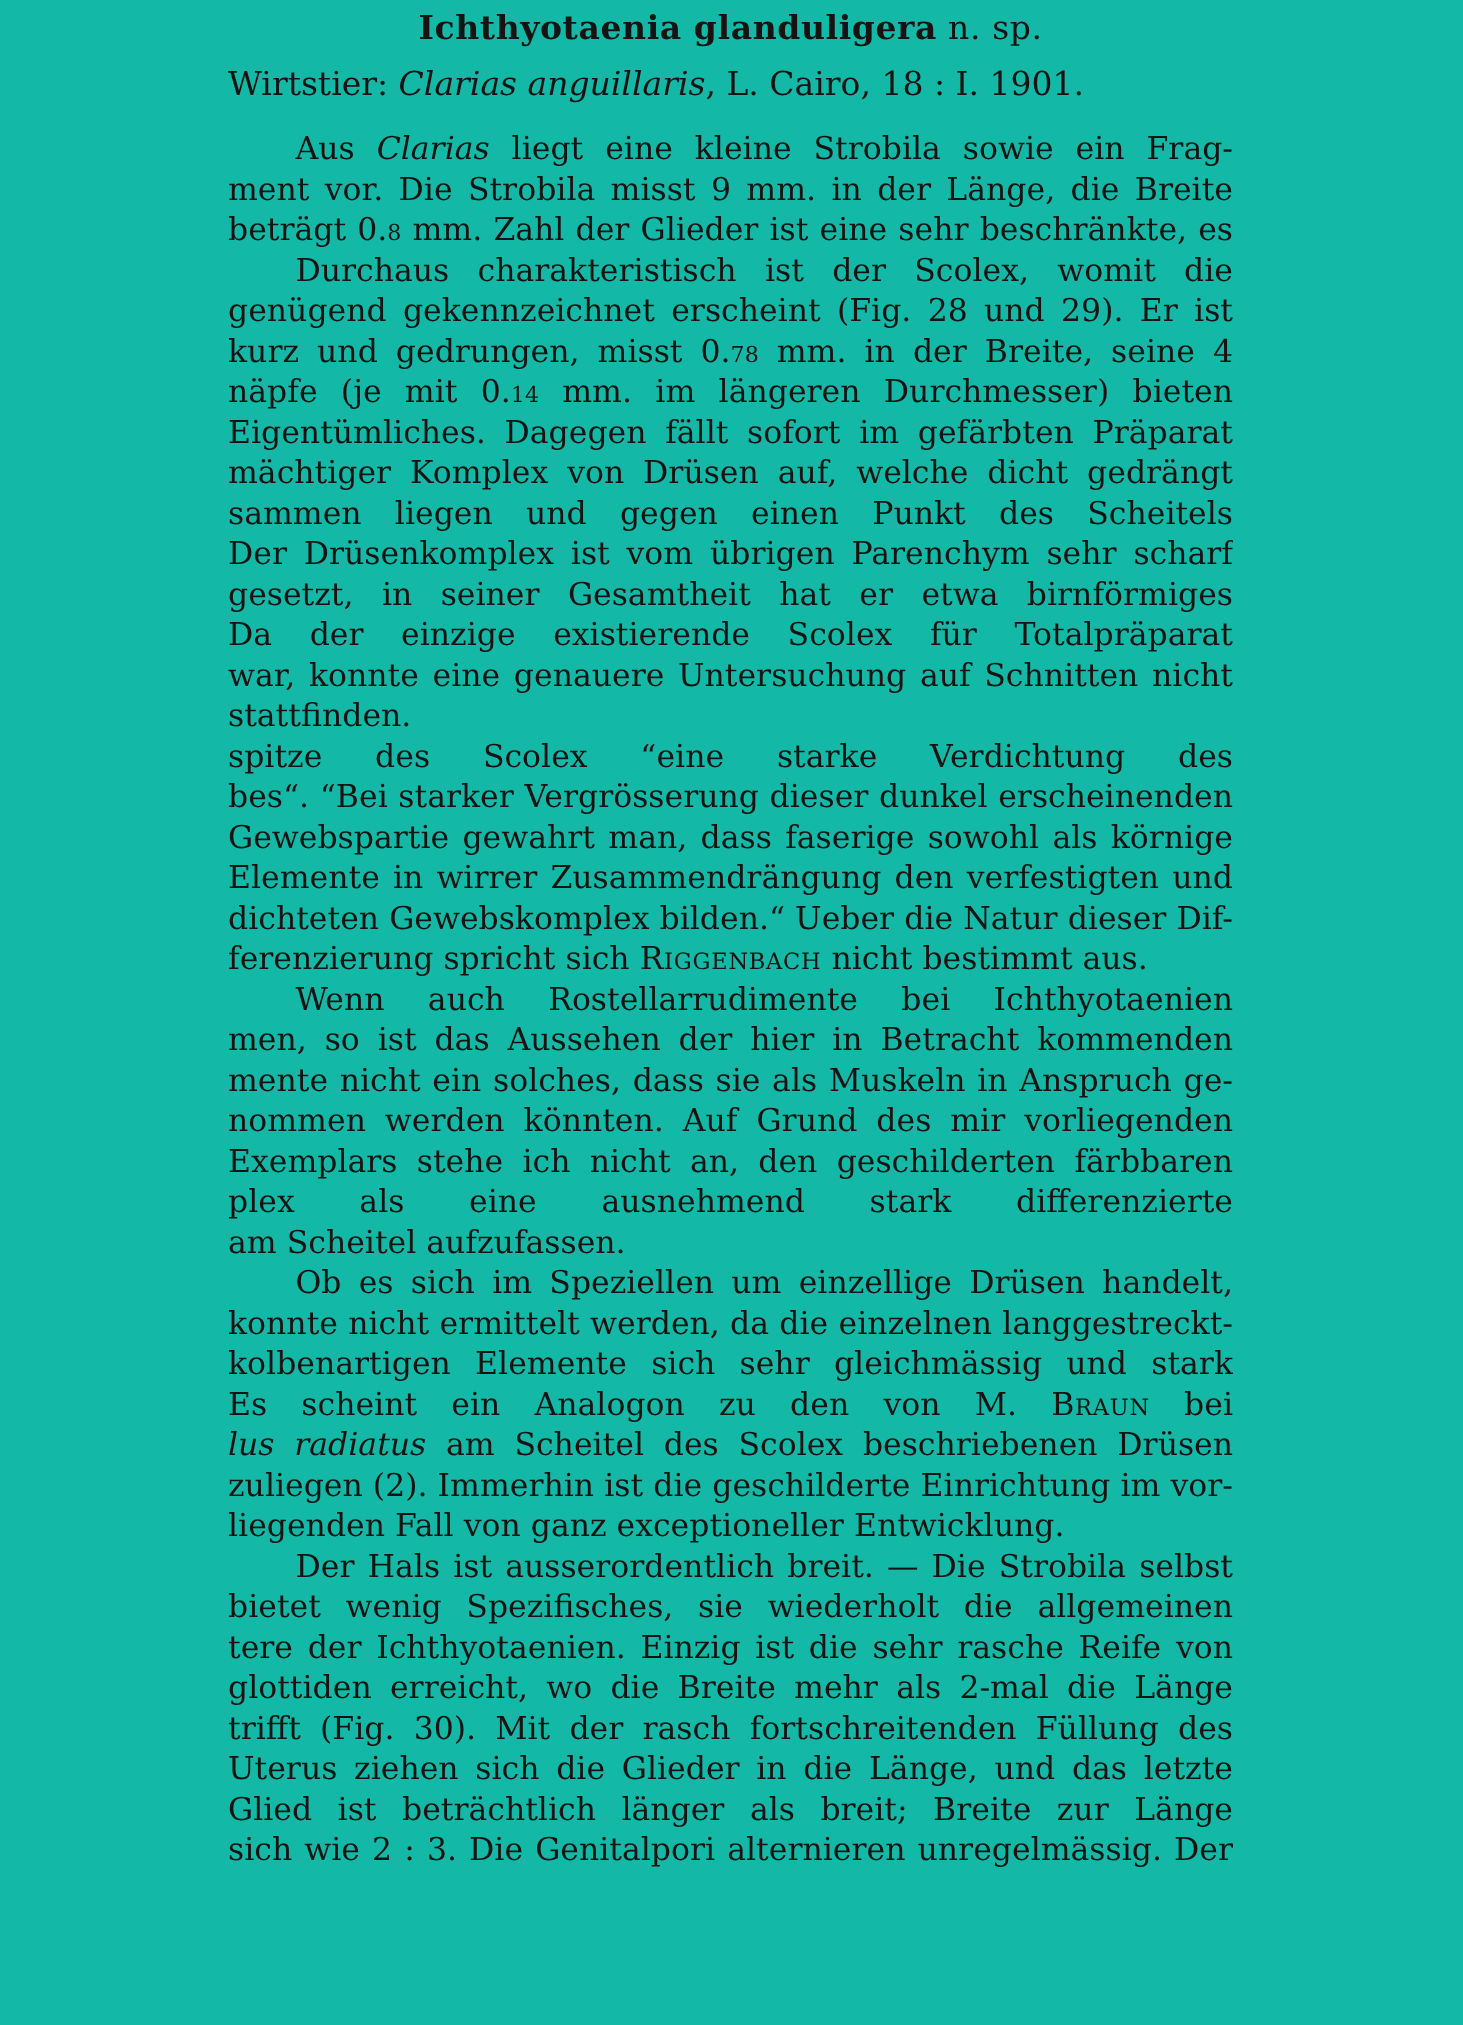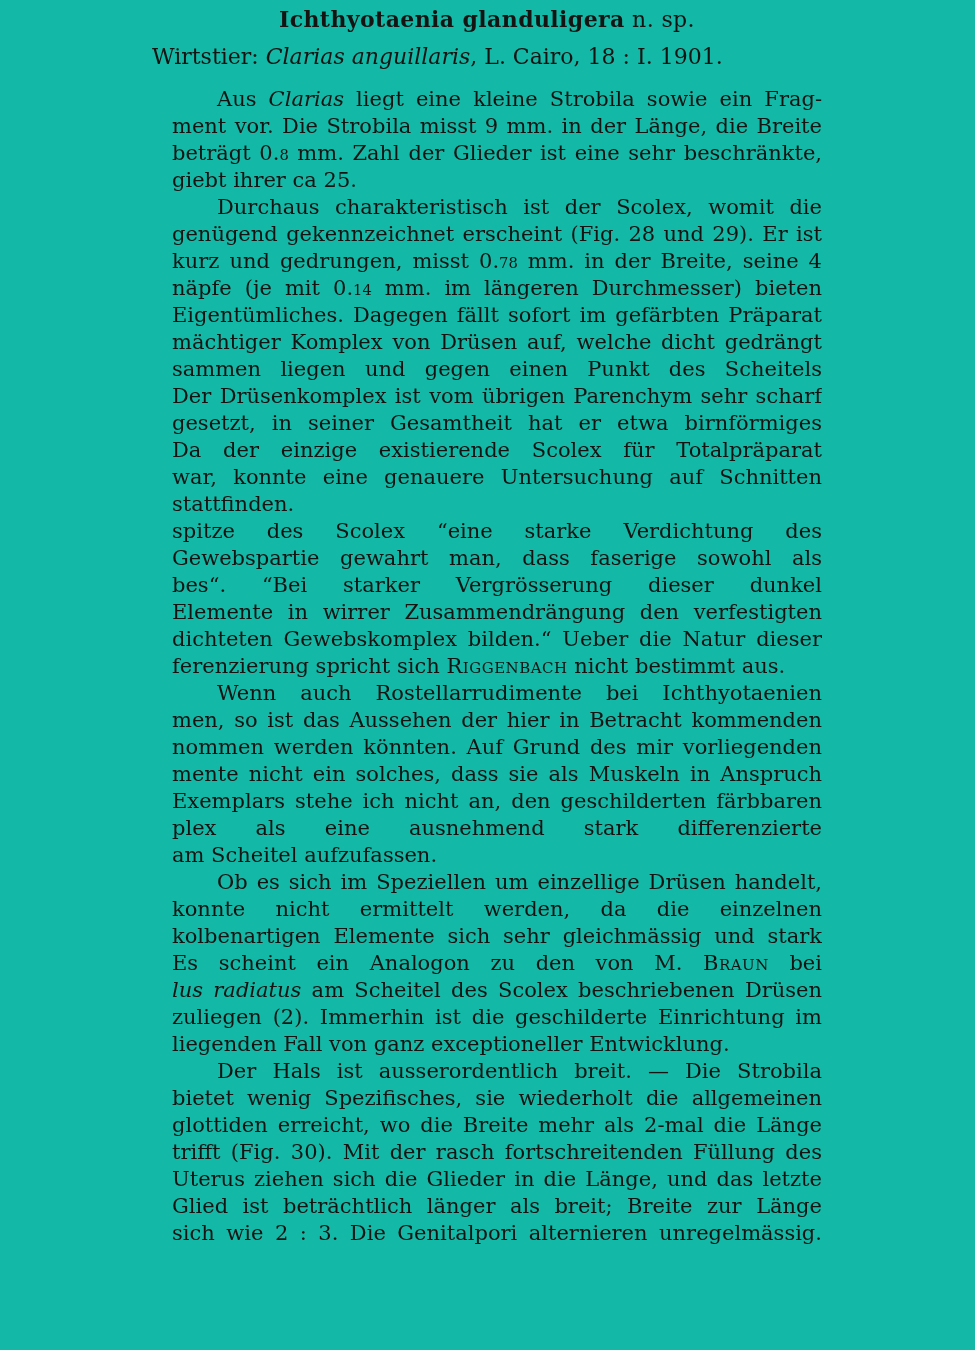--- a/index.html
+++ b/index.html
@@ -40,21 +40,20 @@
     margin-top: 15px;
     font-size: 21px;
   }
   .line {
     height: 27px;
     line-height: 27px;
     text-align: justify;
     text-align-last: justify;
     white-space: normal;
     overflow: hidden;
-    margin-left: 20px;
   }
   .line.end {
     text-align-last: left;
   }
   .line.first {
     padding-left: 45px;
   }
   .it { font-style: italic; }
   .bd { font-weight: bold; }
   .sc { font-variant: small-caps; letter-spacing: 0.5px; }
@@ -65,65 +64,65 @@
 
 <div class="page">
   <div class="column">
     <div class="doc-title"><span class="bd">Ichthyotaenia glanduligera</span><span> n. sp.</span></div>
     <div class="host-line"><span>Wirtstier: </span><span class="it">Clarias anguillaris</span><span>, L. Cairo, 18 : I. 1901.</span></div>
     <div class="body-text">
         <div class="paragraph">
           <div class="line first"><span>Aus </span><span class="it">Clarias</span><span> liegt eine kleine Strobila sowie ein Frag-</span></div>
           <div class="line"><span>ment vor. Die Strobila misst 9 mm. in der Länge, die Breite</span></div>
           <div class="line"><span>beträgt 0.</span><span class="sm">8</span><span> mm. Zahl der Glieder ist eine sehr beschränkte, es</span></div>
-          <div class="line end"><span>giebt ihrer ca 25.</span></div>
         </div>
         <div class="paragraph">
           <div class="line first"><span>Durchaus charakteristisch ist der Scolex, womit die Spezies</span></div>
           <div class="line"><span>genügend gekennzeichnet erscheint (Fig. 28 und 29). Er ist</span></div>
           <div class="line"><span>kurz und gedrungen, misst 0.</span><span class="sm">78</span><span> mm. in der Breite, seine 4 Saug-</span></div>
           <div class="line"><span>näpfe (je mit 0.</span><span class="sm">14</span><span> mm. im längeren Durchmesser) bieten nichts</span></div>
           <div class="line"><span>Eigentümliches. Dagegen fällt sofort im gefärbten Präparat ein</span></div>
           <div class="line"><span>mächtiger Komplex von Drüsen auf, welche dicht gedrängt bei-</span></div>
           <div class="line"><span>sammen liegen und gegen einen Punkt des Scheitels konvergieren.</span></div>
           <div class="line"><span>Der Drüsenkomplex ist vom übrigen Parenchym sehr scharf ab-</span></div>
           <div class="line"><span>gesetzt, in seiner Gesamtheit hat er etwa birnförmiges Aussehen.</span></div>
           <div class="line"><span>Da der einzige existierende Scolex für Totalpräparat verarbeitet</span></div>
           <div class="line"><span>war, konnte eine genauere Untersuchung auf Schnitten nicht</span></div>
           <div class="line end"><span>stattfinden.</span></div>
         </div>
         <div class="paragraph">
           <div class="line"><span>spitze des Scolex “eine starke Verdichtung des Parenchymgewe-</span></div>
+          <div class="line"><span>bes“. “Bei starker Vergrösserung dieser dunkel erscheinenden</span></div>
           <div class="line"><span>Gewebspartie gewahrt man, dass faserige sowohl als körnige</span></div>
-          <div class="line"><span>bes“. “Bei starker Vergrösserung dieser dunkel erscheinenden</span></div>
           <div class="line"><span>Elemente in wirrer Zusammendrängung den verfestigten und ver-</span></div>
           <div class="line"><span>dichteten Gewebskomplex bilden.“ Ueber die Natur dieser Dif-</span></div>
           <div class="line end"><span>ferenzierung spricht sich </span><span class="sc">Riggenbach</span><span> nicht bestimmt aus.</span></div>
         </div>
         <div class="paragraph">
           <div class="line first"><span>Wenn auch Rostellarrudimente bei Ichthyotaenien vorkom-</span></div>
           <div class="line"><span>men, so ist das Aussehen der hier in Betracht kommenden Ele-</span></div>
+          <div class="line"><span>mente nicht ein solches, dass sie als Muskeln in Anspruch ge-</span></div>
           <div class="line"><span>nommen werden könnten. Auf Grund des mir vorliegenden</span></div>
-          <div class="line"><span>mente nicht ein solches, dass sie als Muskeln in Anspruch ge-</span></div>
           <div class="line"><span>Exemplars stehe ich nicht an, den geschilderten färbbaren Kom-</span></div>
           <div class="line"><span>plex als eine ausnehmend stark differenzierte Drüsenlokalisation</span></div>
           <div class="line end"><span>am Scheitel aufzufassen.</span></div>
         </div>
         <div class="paragraph">
           <div class="line first"><span>Ob es sich im Speziellen um einzellige Drüsen handelt,</span></div>
           <div class="line"><span>konnte nicht ermittelt werden, da die einzelnen langgestreckt-</span></div>
           <div class="line"><span>kolbenartigen Elemente sich sehr gleichmässig und stark färben.</span></div>
           <div class="line"><span>Es scheint ein Analogon zu den von M. </span><span class="sc">Braun</span><span> bei </span></div>
           <div class="line"><span class="it">lus radiatus</span><span> am Scheitel des Scolex beschriebenen Drüsen vor-</span></div>
           <div class="line"><span>zuliegen (2). Immerhin ist die geschilderte Einrichtung im vor-</span></div>
           <div class="line end"><span>liegenden Fall von ganz exceptioneller Entwicklung.</span></div>
         </div>
         <div class="paragraph">
           <div class="line first"><span>Der Hals ist ausserordentlich breit. — Die Strobila selbst</span></div>
           <div class="line"><span>bietet wenig Spezifisches, sie wiederholt die allgemeinen Charak-</span></div>
+          <div class="line"><span>tere der Ichthyotaenien. Einzig ist die sehr rasche Reife von</span></div>
           <div class="line"><span>glottiden erreicht, wo die Breite mehr als 2-mal die Länge über-</span></div>
           <div class="line"><span>trifft (Fig. 30). Mit der rasch fortschreitenden Füllung des</span></div>
           <div class="line"><span>Uterus ziehen sich die Glieder in die Länge, und das letzte</span></div>
           <div class="line"><span>Glied ist beträchtlich länger als breit; Breite zur Länge verhalten</span></div>
           <div class="line"><span>sich wie 2 : 3. Die Genitalpori alternieren unregelmässig. Der</span></div>
         </div>
       </div>
   </div>
 </div>
 

